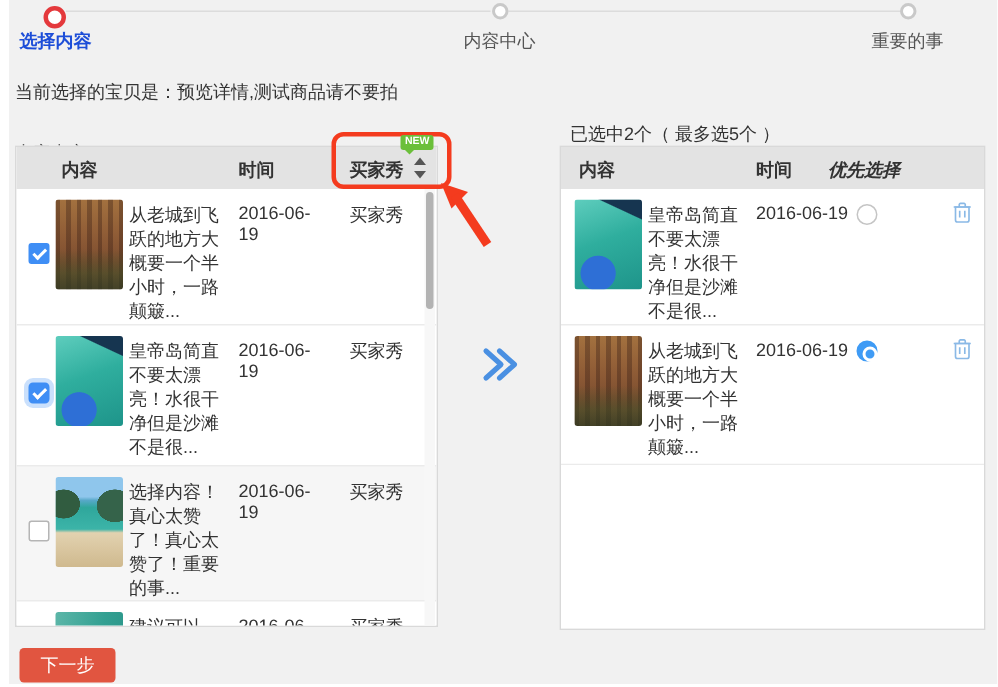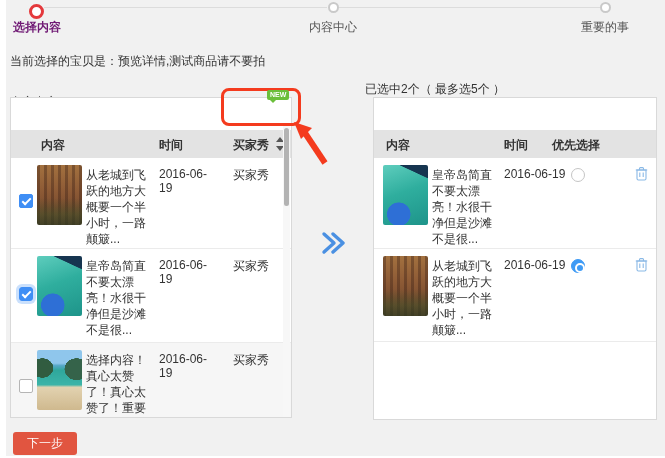--- a/index.html
+++ b/index.html
@@ -8,29 +8,29 @@
   .page-bg{position:absolute;left:6px;top:0;width:659px;height:456px;background:#f1f1f1;}
 
   
   .connector{position:absolute;height:1px;background:#dcdcdc;top:7px;}
   .connector.c1{left:44px;width:283px;}
   .connector.c2{left:339px;width:261px;}
   .step-circle{position:absolute;border-radius:50%;background:#fff;}
   .step[data-state="active"] .step-circle{border:3px solid #e4393c;}
   .step[data-state="pending"] .step-circle{border:2px solid #c9c9c9;}
   .step-label{position:absolute;top:19px;white-space:nowrap;}
-  .step[data-state="active"] .step-label{color:#701a75;font-weight:700;}
+  .step[data-state="active"] .step-label{color:#1d4ed8;font-weight:700;}
   .step[data-state="pending"] .step-label{color:#555;}
 
   .subtitle{position:absolute;left:10px;top:53px;color:#333;}
 
   
   .panel-title{position:absolute;color:#333;}
   .tbl{position:absolute;background:#fff;border:1px solid #d9d9d9;overflow:hidden;}
-  .tbl-head{position:relative;height:28px;background:#e3e3e3;margin-top:32px;}
+  .tbl-head{position:relative;height:28px;background:#e3e3e3;}
   .tbl-head .col{position:absolute;top:7px;font-weight:700;color:#333;white-space:nowrap;}
   .row{position:relative;background:#fff;text-decoration:underline;}
   .row + .row, .filler{border-top:1px solid #ebebeb;}
   .row.alt{background:#f6f6f6;}
   .thumb{position:absolute;top:7px;width:45px;height:60px;border-radius:2px;}
   .row-title{position:absolute;top:9px;width:64px;line-height:16px;color:#333;}
   .row-date{position:absolute;top:9px;color:#333;}
   .row-type{position:absolute;top:9px;color:#333;}
 
   
@@ -59,21 +59,21 @@
   .hl-box{position:absolute;left:221px;top:88px;width:80px;height:38px;border:3px solid #f43b1e;border-radius:8px;z-index:5;pointer-events:none;}
   .annot-arrow{position:absolute;left:293px;top:121px;z-index:6;pointer-events:none;}
   .new-badge{position:absolute;left:267px;top:90px;z-index:7;background:#6bbf3a;color:#fff;font-size:7px;font-weight:700;line-height:10px;padding:0 3px;border-radius:2px;}
   .new-badge::after{content:"";position:absolute;left:3px;bottom:-3px;border-left:3px solid transparent;border-right:3px solid transparent;border-top:3px solid #6bbf3a;}
 
   
   .transfer{position:absolute;left:321px;top:229px;width:24px;height:28px;}
 
   
   .right-tbl{left:373px;top:97px;width:284px;height:323px;}
-  .right-tbl .col-content{left:12px;} .right-tbl .col-time{left:130px;} .right-tbl .col-priority{left:178px;}
+  .right-tbl .col-content{left:12px;} .right-tbl .col-time{left:130px;} .right-tbl .col-priority{left:178px;font-style:italic;}
   .right-tbl .thumb{left:9px;} .right-tbl .row-title{left:58px;}
   .right-tbl .row-date{left:130px;width:80px;}
   .right-tbl .filler{height:110px;background:#fff;}
   .radio{position:absolute;left:197px;top:10px;width:14px;height:14px;border:1px solid #c5c5c5;border-radius:50%;background:#fff;}
   .radio[data-on="true"]{background:#3f9bf5;border-color:#3f9bf5;}
   .radio[data-on="true"]::after{content:"";position:absolute;left:3px;top:3px;width:6px;height:6px;border:2px solid #fff;border-radius:50%;}
   .del-btn{position:absolute;left:259px;top:8px;width:17px;height:17px;background:none;border:none;padding:0;cursor:pointer;}
 
   
   [data-photo="group-indoor"]{background:
@@ -165,21 +165,21 @@
   <svg class="annot-arrow" width="36" height="46" viewBox="0 0 36 46">
     <polygon points="1,1 19,7 8,18" fill="#f43b1e"></polygon>
     <line x1="10" y1="9" x2="32" y2="42" stroke="#f43b1e" stroke-width="6"></line>
   </svg>
 
   <svg class="transfer" viewBox="0 0 24 28">
     <path d="M3 5 L13 14 L3 23" fill="none" stroke="#4a90e2" stroke-width="3.4" stroke-linecap="round" stroke-linejoin="round"></path>
     <path d="M12 5 L22 14 L12 23" fill="none" stroke="#4a90e2" stroke-width="3.4" stroke-linecap="round" stroke-linejoin="round"></path>
   </svg>
 
-  <div class="panel-title" style="left:365px;top:81px;">已选中2个（ 最多选5个 ）</div>
+  <div class="panel-title" style="left:380px;top:81px;">已选中2个（ 最多选5个 ）</div>
 
   <div class="tbl right-tbl">
     <div class="tbl-head">
       <span class="col col-content">内容</span>
       <span class="col col-time">时间</span>
       <span class="col col-priority">优先选择</span>
     </div>
 
     <div class="row r90">
       <span class="thumb" data-photo="teal-water"></span>

